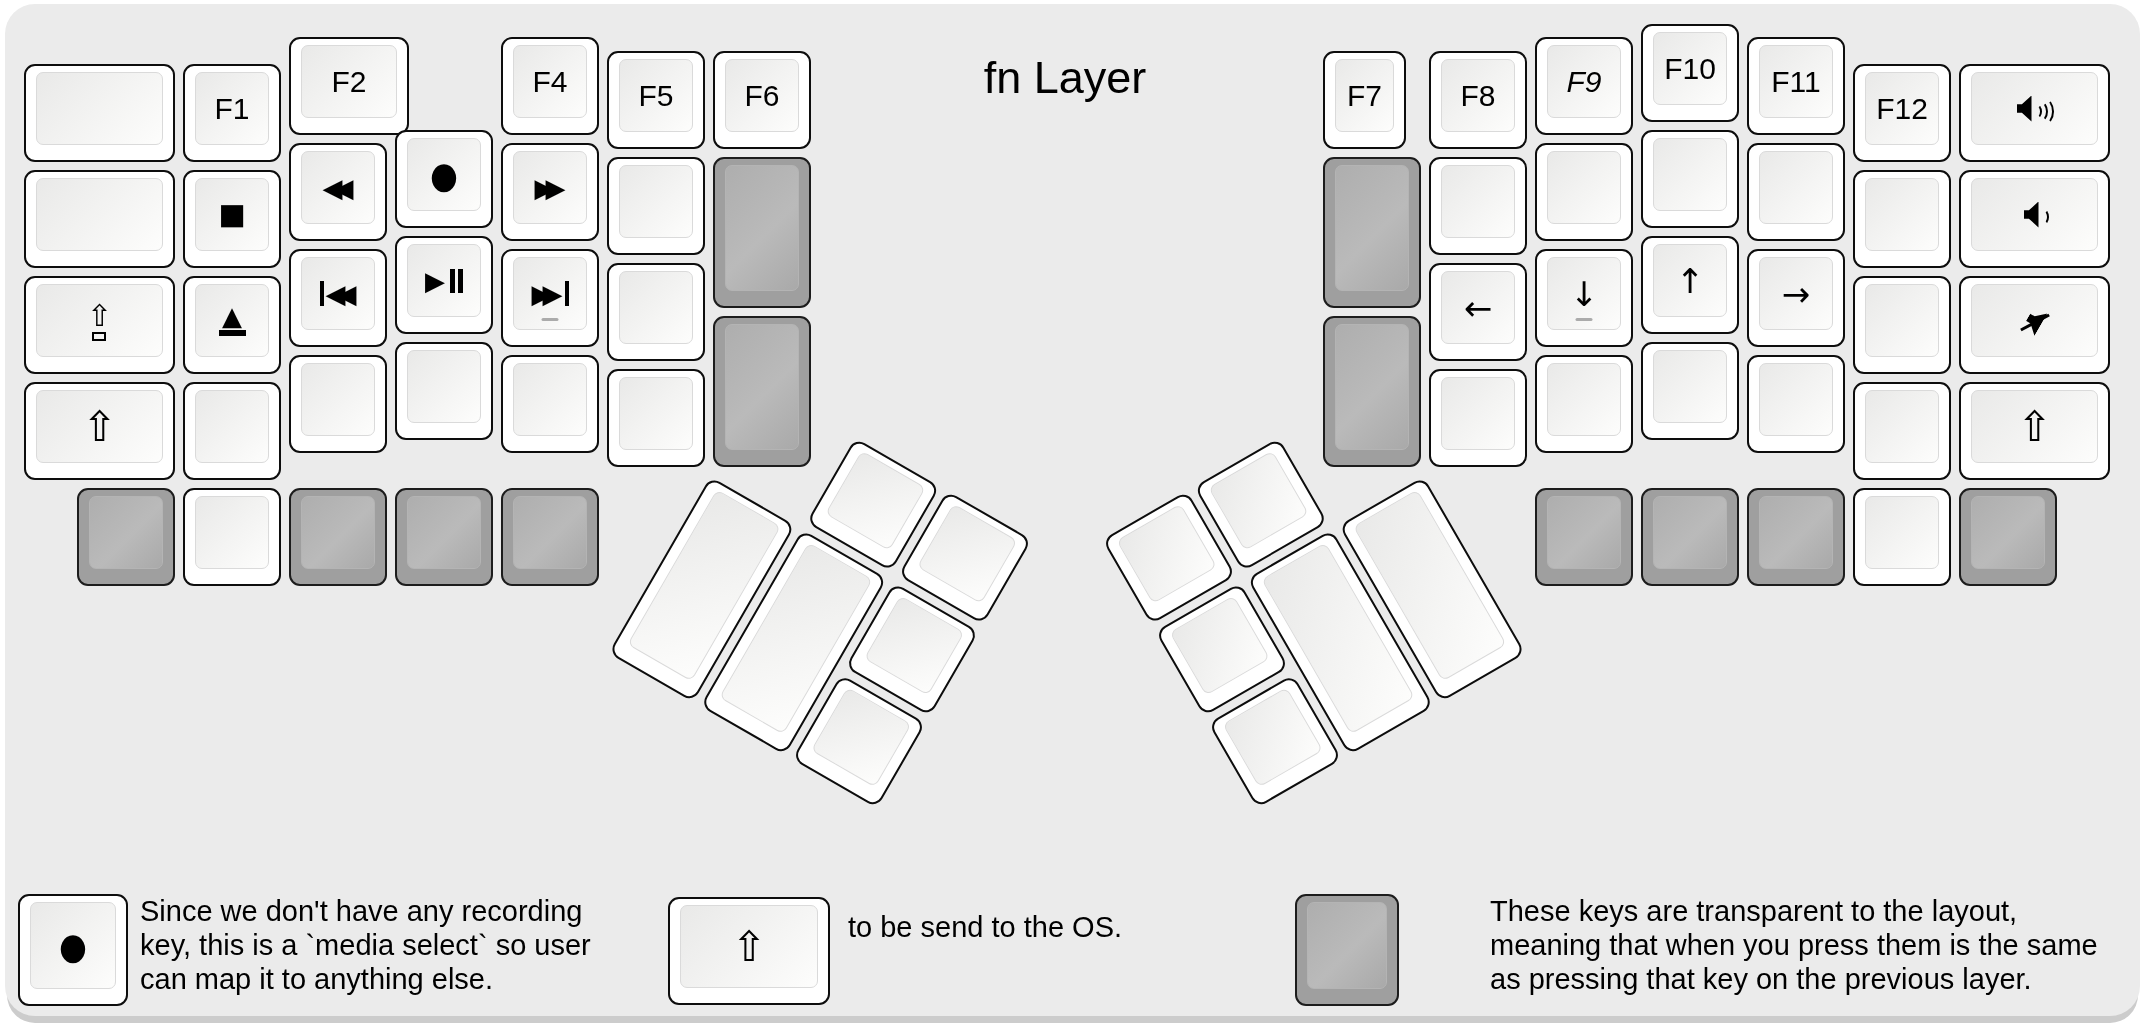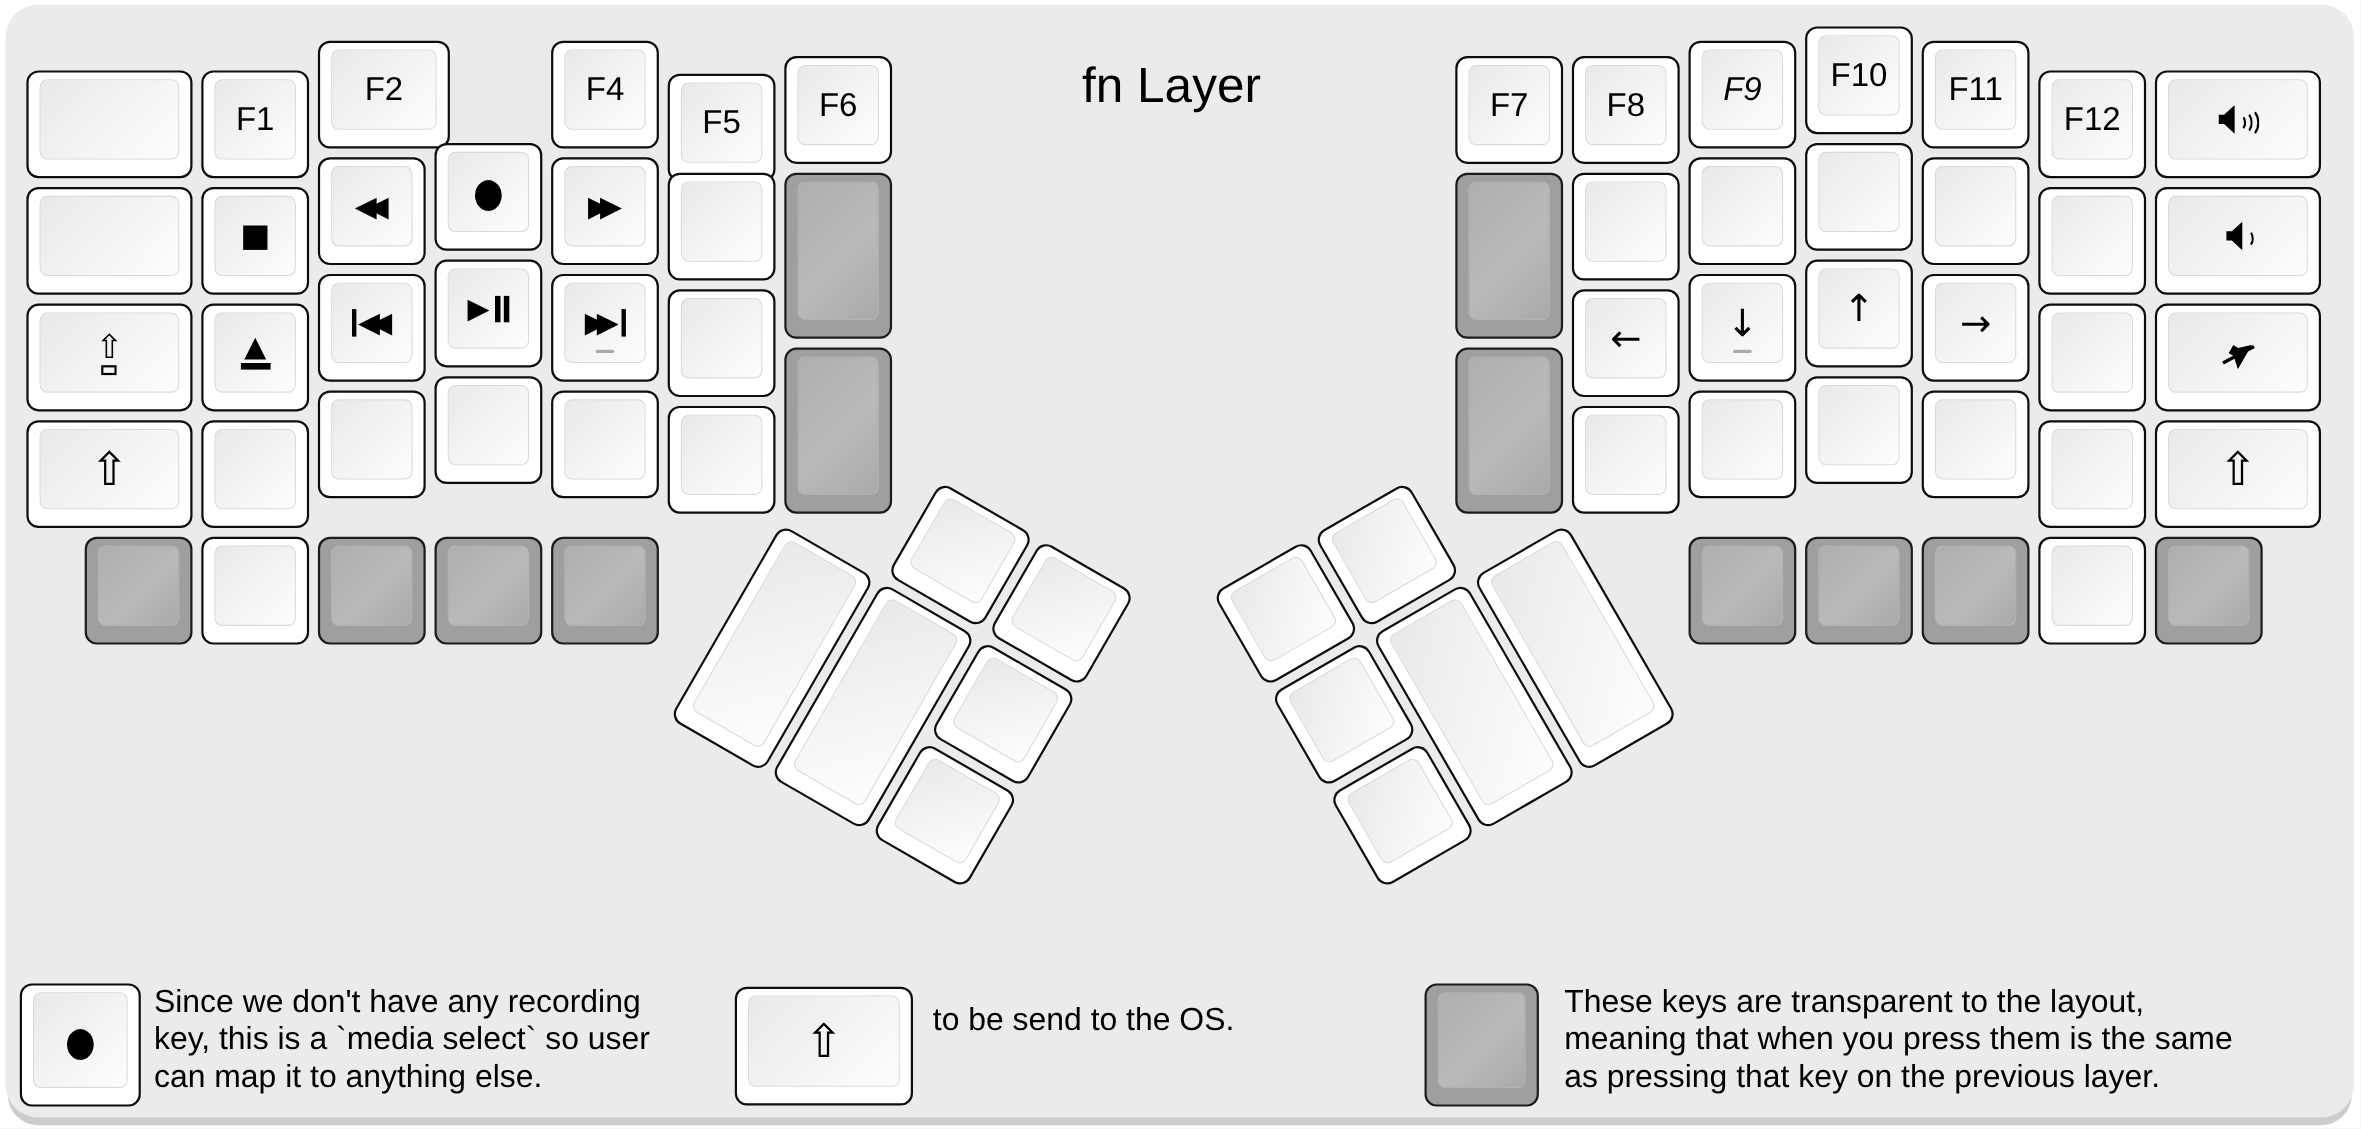--- a/index.html
+++ b/index.html
@@ -71,21 +71,21 @@
   .a3{left:19px;top:4px;width:16px;height:23px;}
   .ad{left:22px;top:9px;width:8px;height:12px;}
   .mslash{position:absolute;left:2px;top:16px;width:32px;height:3px;background:#000;transform:rotate(-28deg);}
   
   .ltext{
     position:absolute;font-family:"Liberation Sans",sans-serif;
     font-size:29px;line-height:34px;color:#000;white-space:nowrap;
   }
   .lt1{left:140px;top:894px;}
   .lt2{left:848px;top:910px;}
-  .lt3{left:1422px;top:894px;}
+  .lt3{left:1490px;top:894px;}
 </style>
 </head>
 <body>
 
 <div class="panel"></div>
 
 <div class="title">fn Layer</div>
 
 <div id="kb">
     <div class="key white" style="left: 24px; top: 64px; width: 151px; height: 98px;">
@@ -189,21 +189,21 @@
           <span class="mtri">▶</span>
           <span class="mtri ovl">▶</span>
           <span class="vb" style="margin-left:2px"></span>
         </span>
         <span class="homing"></span>
       </div>
     </div>
     <div class="key white" style="left: 501px; top: 355px; width: 98px; height: 98px;">
       <div class="cap"></div>
     </div>
-    <div class="key white" style="left: 607px; top: 67px; width: 98px; height: 98px;">
+    <div class="key white" style="left: 607px; top: 51px; width: 98px; height: 98px;">
       <div class="cap">
         <span class="lab">F5</span>
       </div>
     </div>
     <div class="key white" style="left: 607px; top: 157px; width: 98px; height: 98px;">
       <div class="cap"></div>
     </div>
     <div class="key white" style="left: 607px; top: 263px; width: 98px; height: 98px;">
       <div class="cap"></div>
     </div>
@@ -229,21 +229,21 @@
     </div>
     <div class="key gray" style="left: 289px; top: 488px; width: 98px; height: 98px;">
       <div class="cap"></div>
     </div>
     <div class="key gray" style="left: 395px; top: 488px; width: 98px; height: 98px;">
       <div class="cap"></div>
     </div>
     <div class="key gray" style="left: 501px; top: 488px; width: 98px; height: 98px;">
       <div class="cap"></div>
     </div>
-    <div class="key white" style="left: 1323px; top: 51px; width: 98px; height: 98px;">
+    <div class="key white" style="left: 1323px; top: 51px; width: 83px; height: 98px;">
       <div class="cap">
         <span class="lab">F7</span>
       </div>
     </div>
     <div class="key gray" style="left: 1323px; top: 157px; width: 98px; height: 151px;">
       <div class="cap"></div>
     </div>
     <div class="key gray" style="left: 1323px; top: 316px; width: 98px; height: 151px;">
       <div class="cap"></div>
     </div>

